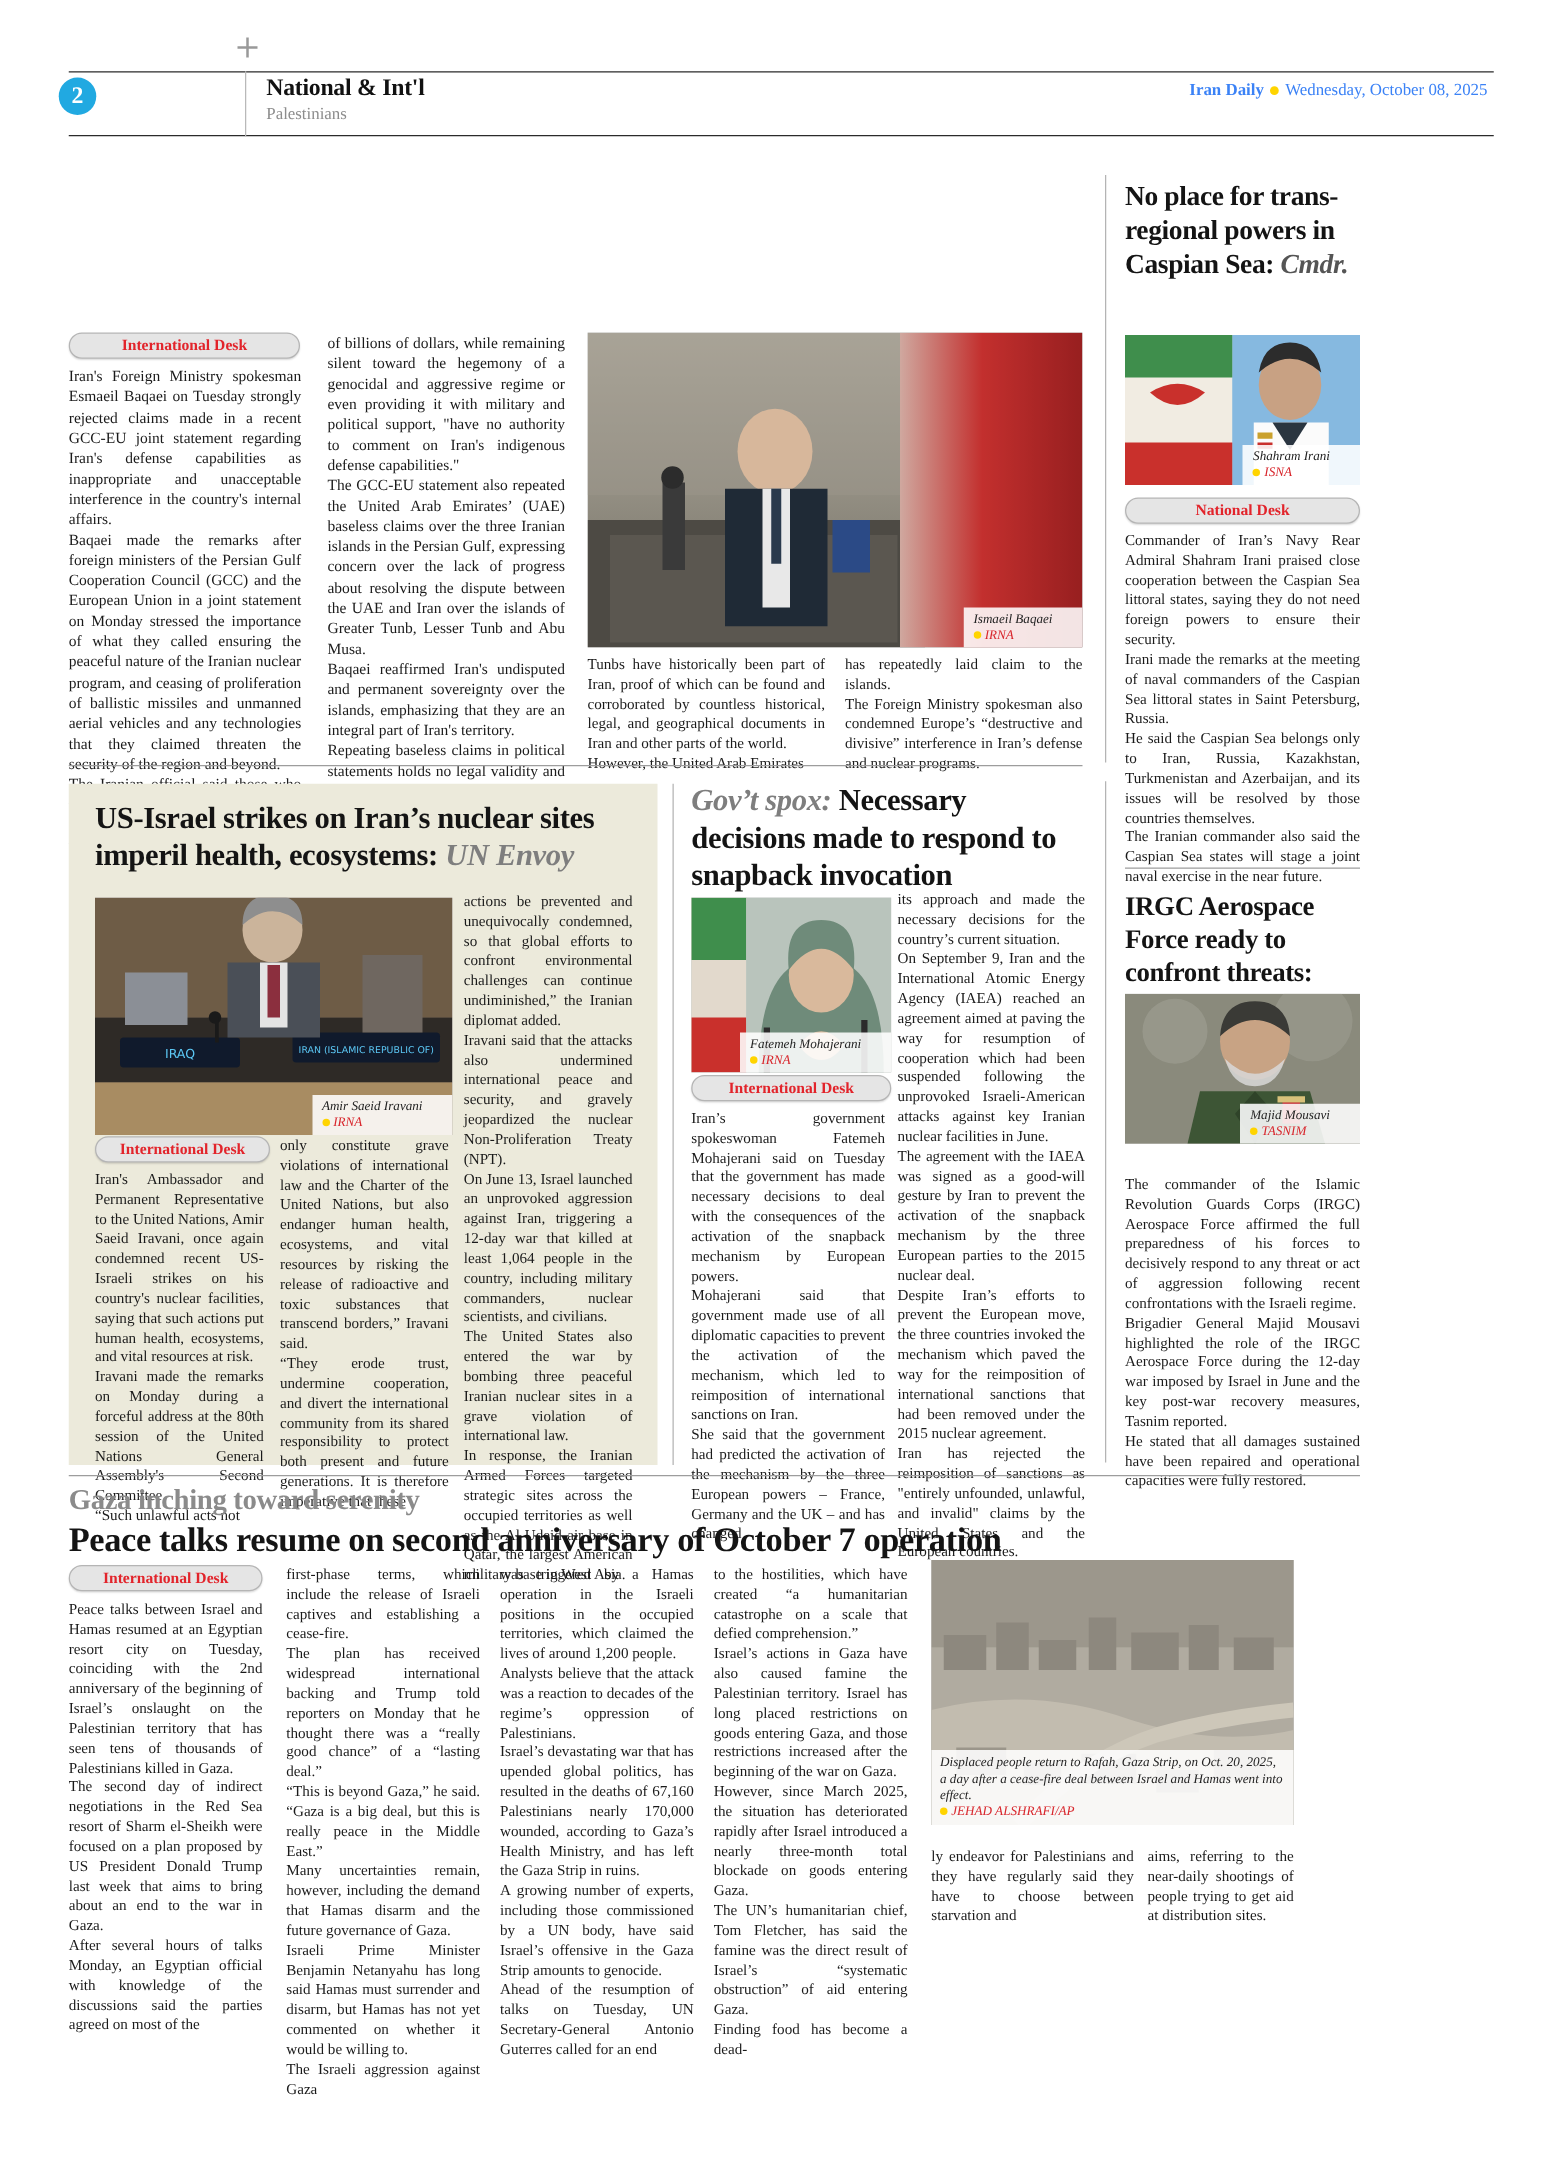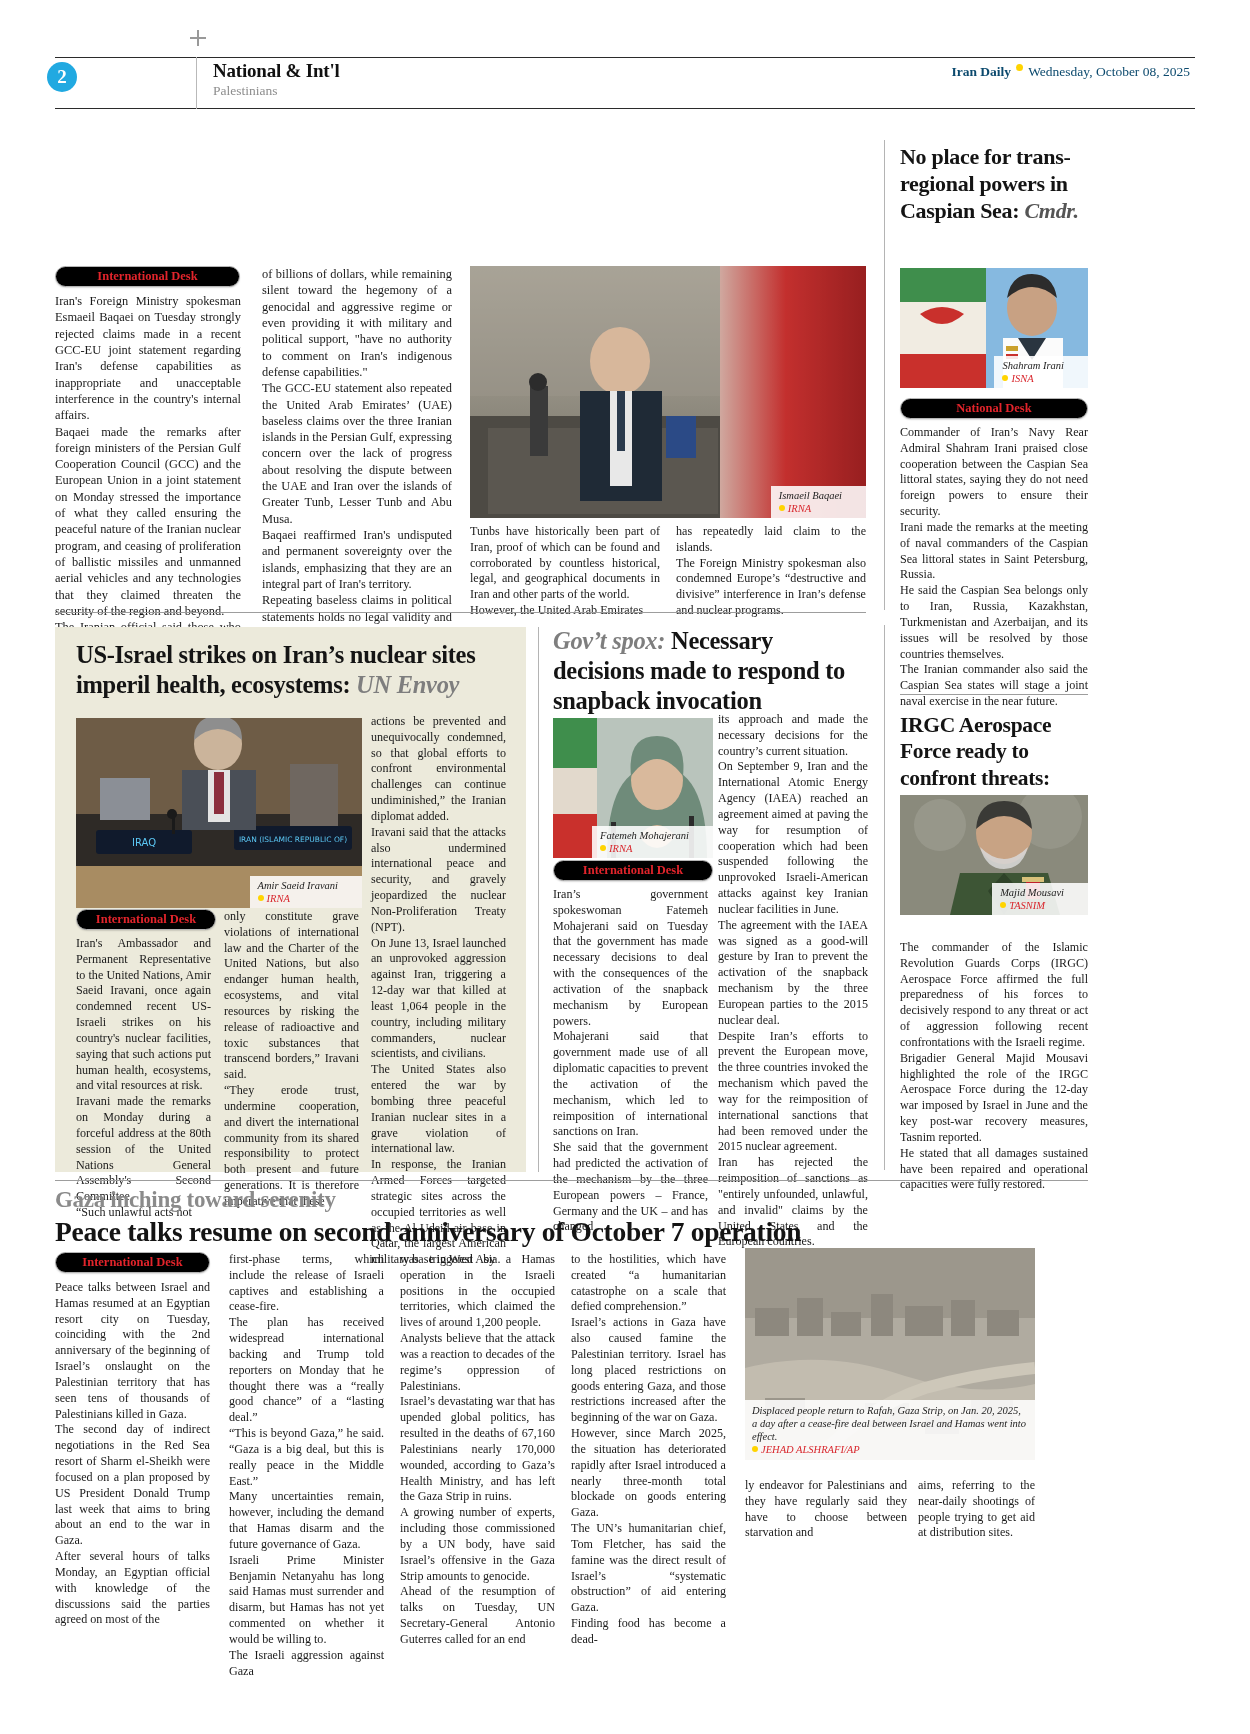--- a/index.html
+++ b/index.html
@@ -37,22 +37,22 @@
     position:absolute; left:213px; top:60px;
     font-family:"Liberation Serif", serif; font-weight:bold; font-size:19px;
     letter-spacing:-0.2px; color:#111;
   }
   .section-sub {
     position:absolute; left:213px; top:83px;
     font-family:"Liberation Serif", serif; font-size:13.5px; color:#8d8d8d;
   }
   .masthead-right {
     position:absolute; right:60px; top:64px;
-    font-family:"Liberation Serif", serif; font-size:13.5px; color:#0c4a6e;
-    display:flex; align-items:flex-start; gap:5px;
+    font-family:"Liberation Serif", serif; font-size:13.5px; color:#3b82f6;
+    display:flex; align-items:center; gap:5px;
   }
   .masthead-right .brand { font-weight:bold; }
   .yellow-dot { width:7px; height:7px; border-radius:50%; background:#ffd400; display:inline-block; }
 
   
   .main-head {
     position:absolute; left:55px; top:132px; width:820px;
     font-family:"Liberation Serif", serif;
     font-weight:bold; font-size:45px; line-height:1.27;
     letter-spacing:-0.9px;
@@ -70,21 +70,21 @@
     color:#1a1a1a;
     white-space:pre-wrap;
     hyphens:auto;
   }
   .col.small { font-size:12.1px; line-height:1.31; }
 
   
   .desk {
     position:absolute;
     border:1px solid #b5b5b5; border-radius:13px;
-    height:21px; background:#000000;
+    height:21px; background:#e5e5e5;
     display:flex; align-items:center; justify-content:center;
     font-family:"Liberation Serif", serif;
     font-weight:bold; font-size:12.5px; color:#e2242b;
     box-shadow:0 1px 1.5px rgba(0,0,0,0.15);
   }
 
   
   .photo { position:absolute; overflow:hidden; background:#cfcfcf; }
   .cap {
     position:absolute; right:0; bottom:0;
@@ -393,21 +393,21 @@
       <g fill="#9b968b">
         <rect x="20" y="150" width="40" height="22"></rect>
           <rect x="74" y="162" width="30" height="18"></rect>
         <rect x="120" y="155" width="44" height="24"></rect>
           <rect x="180" y="168" width="34" height="18"></rect>
         <rect x="226" y="152" width="42" height="24"></rect>
       </g>
       <path d="M70 212 Q120 160 180 140 Q230 126 290 120" stroke="#cdc7b9" stroke-width="12" fill="none"></path>
     </svg>
     <div class="cap" style="left:0; right:0; text-align:left; padding:4px 7px;">
-      <div>Displaced people return to Rafah, Gaza Strip, on Jan. 20, 2025, a day after a cease-fire deal between Israel and Hamas went into effect.</div>
+      <div>Displaced people return to Rafah, Gaza Strip, on Oct. 20, 2025, a day after a cease-fire deal between Israel and Hamas went into effect.</div>
       <div class="src">
         <span class="dot"></span>
         <span>JEHAD ALSHRAFI/AP</span>
       </div>
     </div>
   </div>
 
   <div class="col small" style="left:745px; top:1478px; width:162px; height:60px;">ly endeavor for Palestinians and they have regularly said they have to choose between starvation and</div>
   <div class="col small" style="left:918px; top:1478px; width:117px; height:60px;">aims, referring to the near-daily shootings of people trying to get aid at distribution sites.</div>
 

